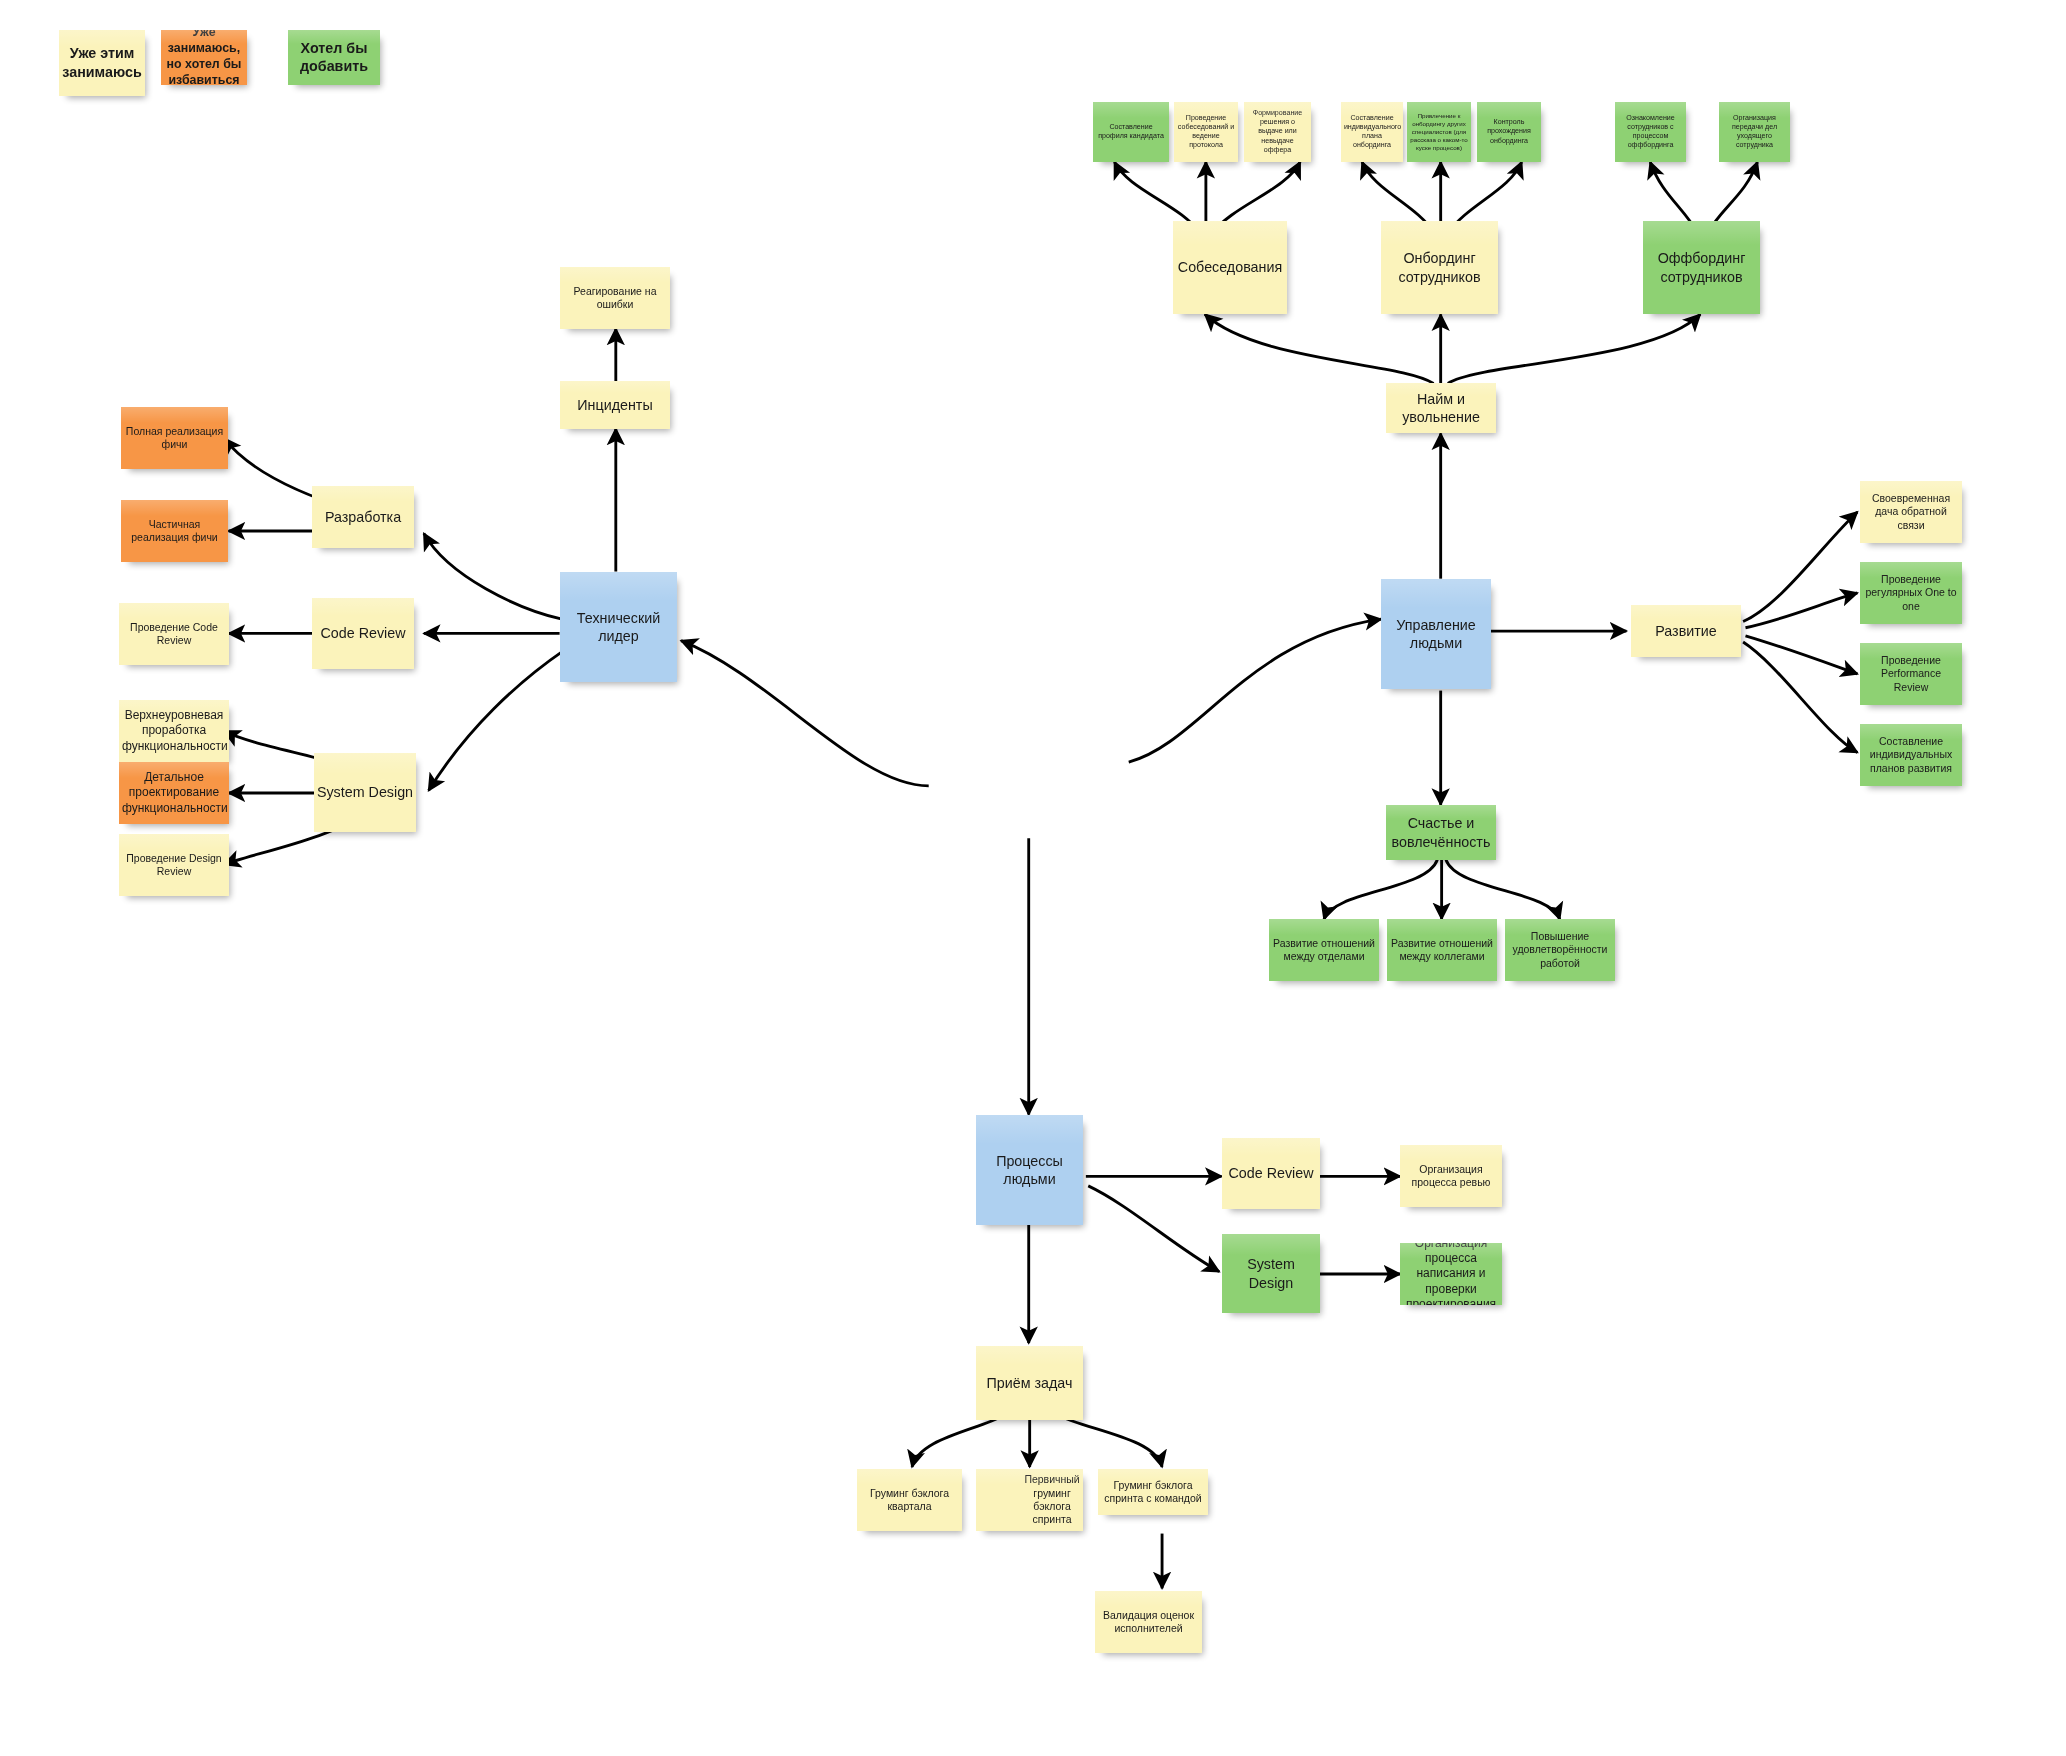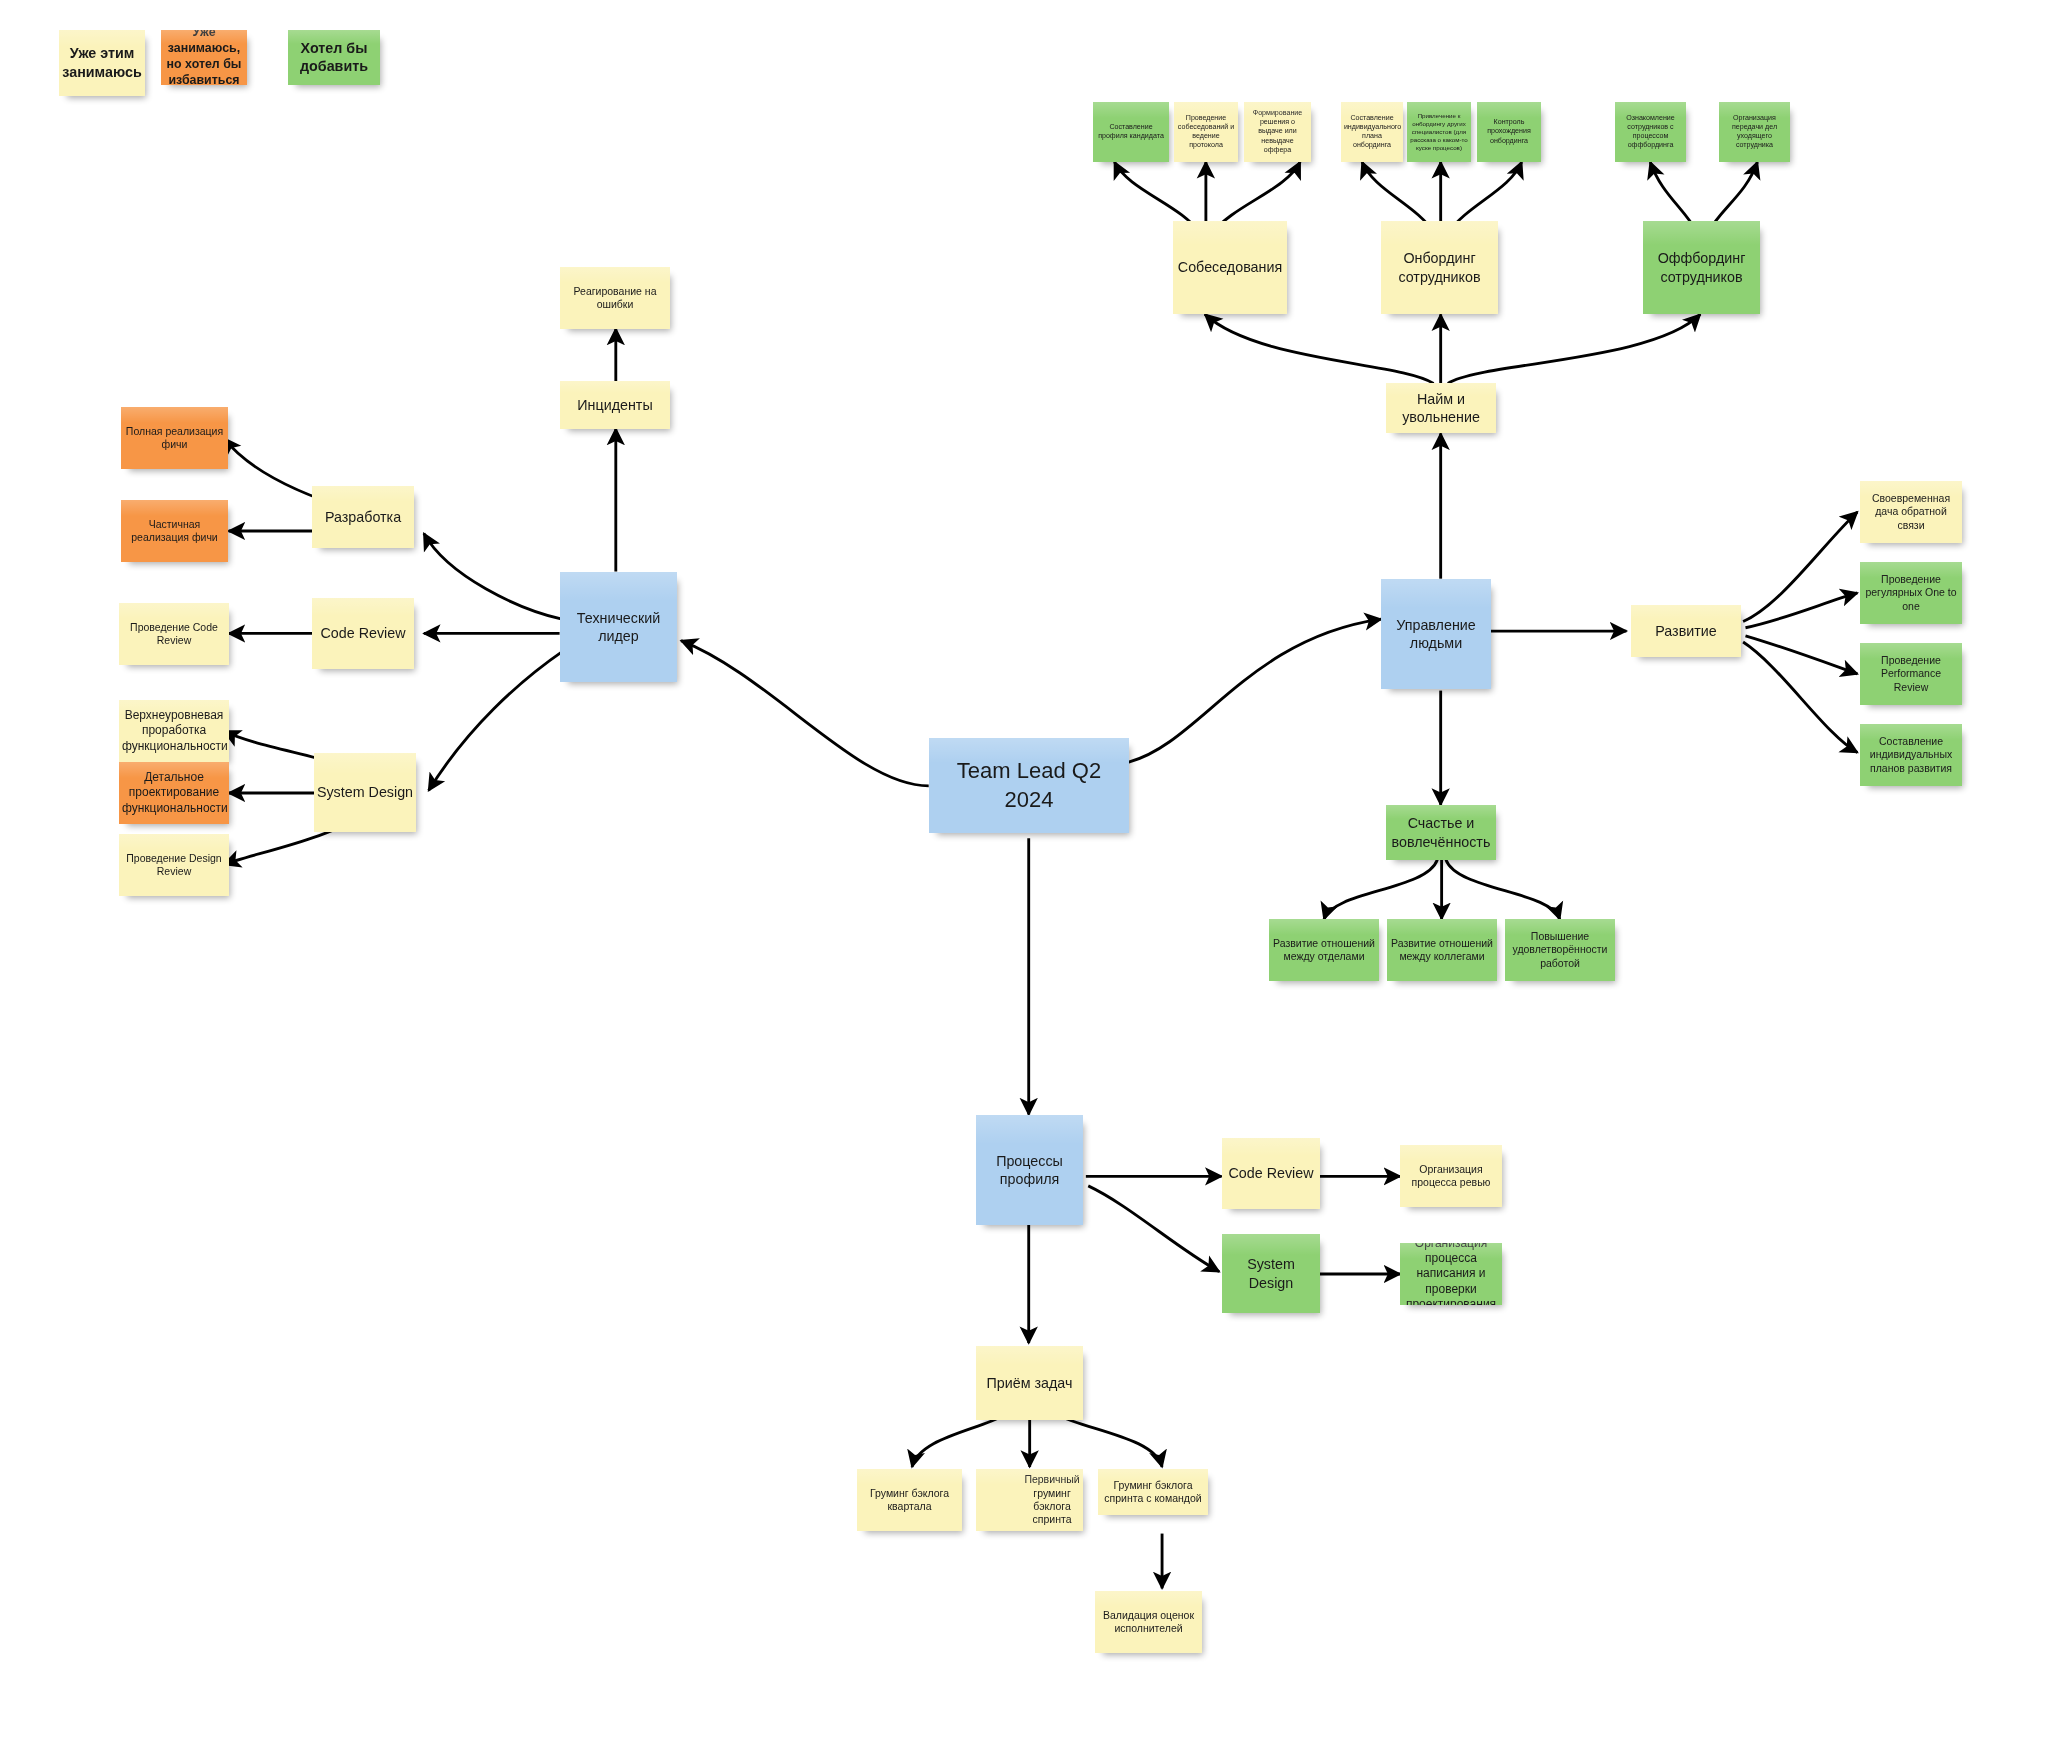--- a/index.html
+++ b/index.html
@@ -152,23 +152,20 @@
   <div class="note c-yellow legend-note" style="left:59px; top:29.5px; width:86px; height:66px;">
     <span>Уже этим занимаюсь</span>
   </div>
   <div class="note c-orange legend-note" style="left:161px; top:29.5px; width:86px; height:55px; font-size:12.4px;">
     <span>Уже занимаюсь, но хотел бы избавиться</span>
   </div>
   <div class="note c-green legend-note" style="left:288px; top:29.5px; width:92px; height:55px;">
     <span>Хотел бы добавить</span>
   </div>
 
-  <div class="note c-blue fs-big" style="left:929px; top:738px; width:200px; height:95px;">
-    <span>Team Lead Q2 2024</span>
-  </div>
 
   <div class="note c-blue fs-mid" style="left:560px; top:572px; width:117px; height:110px;">
     <span>Технический лидер</span>
   </div>
 
   <div class="note c-yellow fs-mid" style="left:560px; top:381px; width:110px; height:48px;">
     <span>Инциденты</span>
   </div>
   <div class="note c-yellow fs-small" style="left:560px; top:267px; width:110px; height:62px;">
     <span>Реагирование на ошибки</span>
@@ -271,21 +268,21 @@
     <span>Развитие отношений между отделами</span>
   </div>
   <div class="note c-green fs-small" style="left:1387px; top:919px; width:110px; height:62px;">
     <span>Развитие отношений между коллегами</span>
   </div>
   <div class="note c-green fs-small" style="left:1505px; top:919px; width:110px; height:62px;">
     <span>Повышение удовлетворённости работой</span>
   </div>
 
   <div class="note c-blue fs-mid" style="left:976px; top:1115px; width:107px; height:110px;">
-    <span>Процессы профиля</span>
+    <span>Процессы людьми</span>
   </div>
 
   <div class="note c-yellow fs-mid" style="left:1222px; top:1138px; width:98px; height:71px;">
     <span>Code Review</span>
   </div>
   <div class="note c-yellow fs-small" style="left:1400px; top:1145px; width:102px; height:62px;">
     <span>Организация процесса ревью</span>
   </div>
 
   <div class="note c-green fs-mid" style="left:1222px; top:1234px; width:98px; height:79px;">

